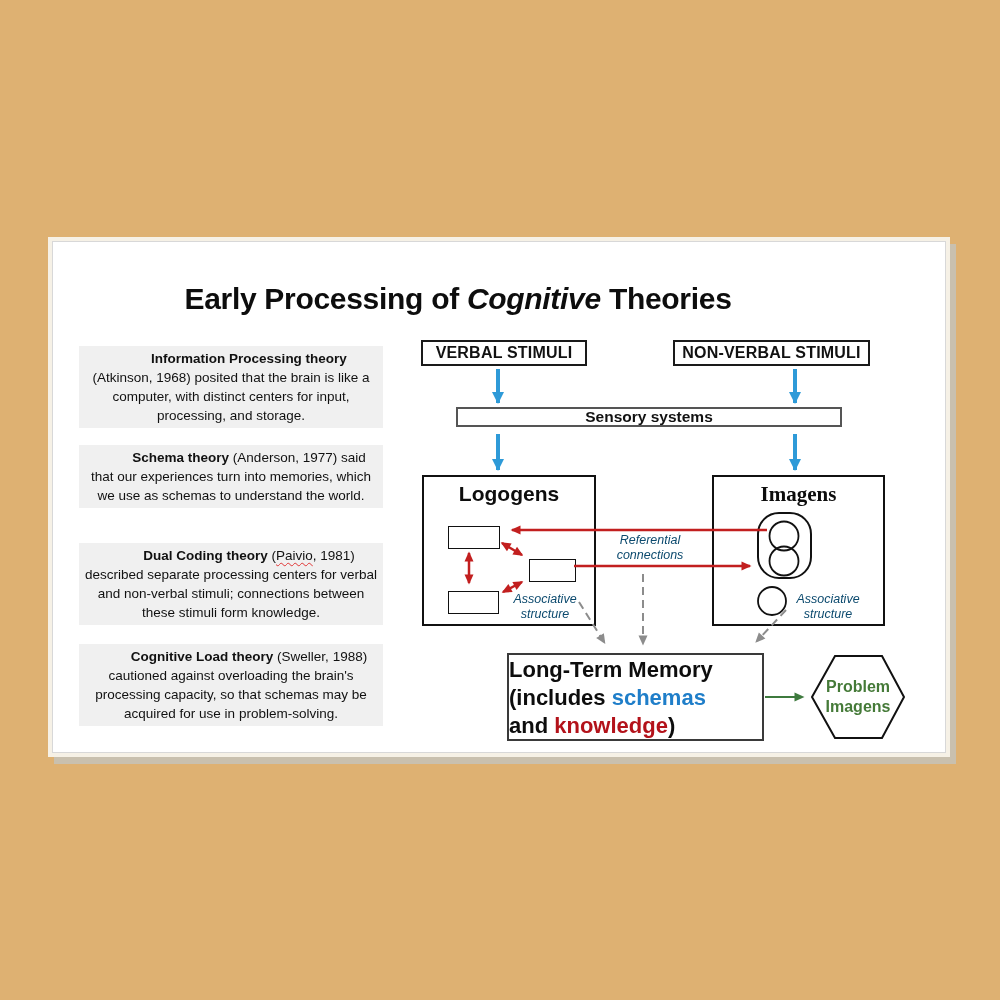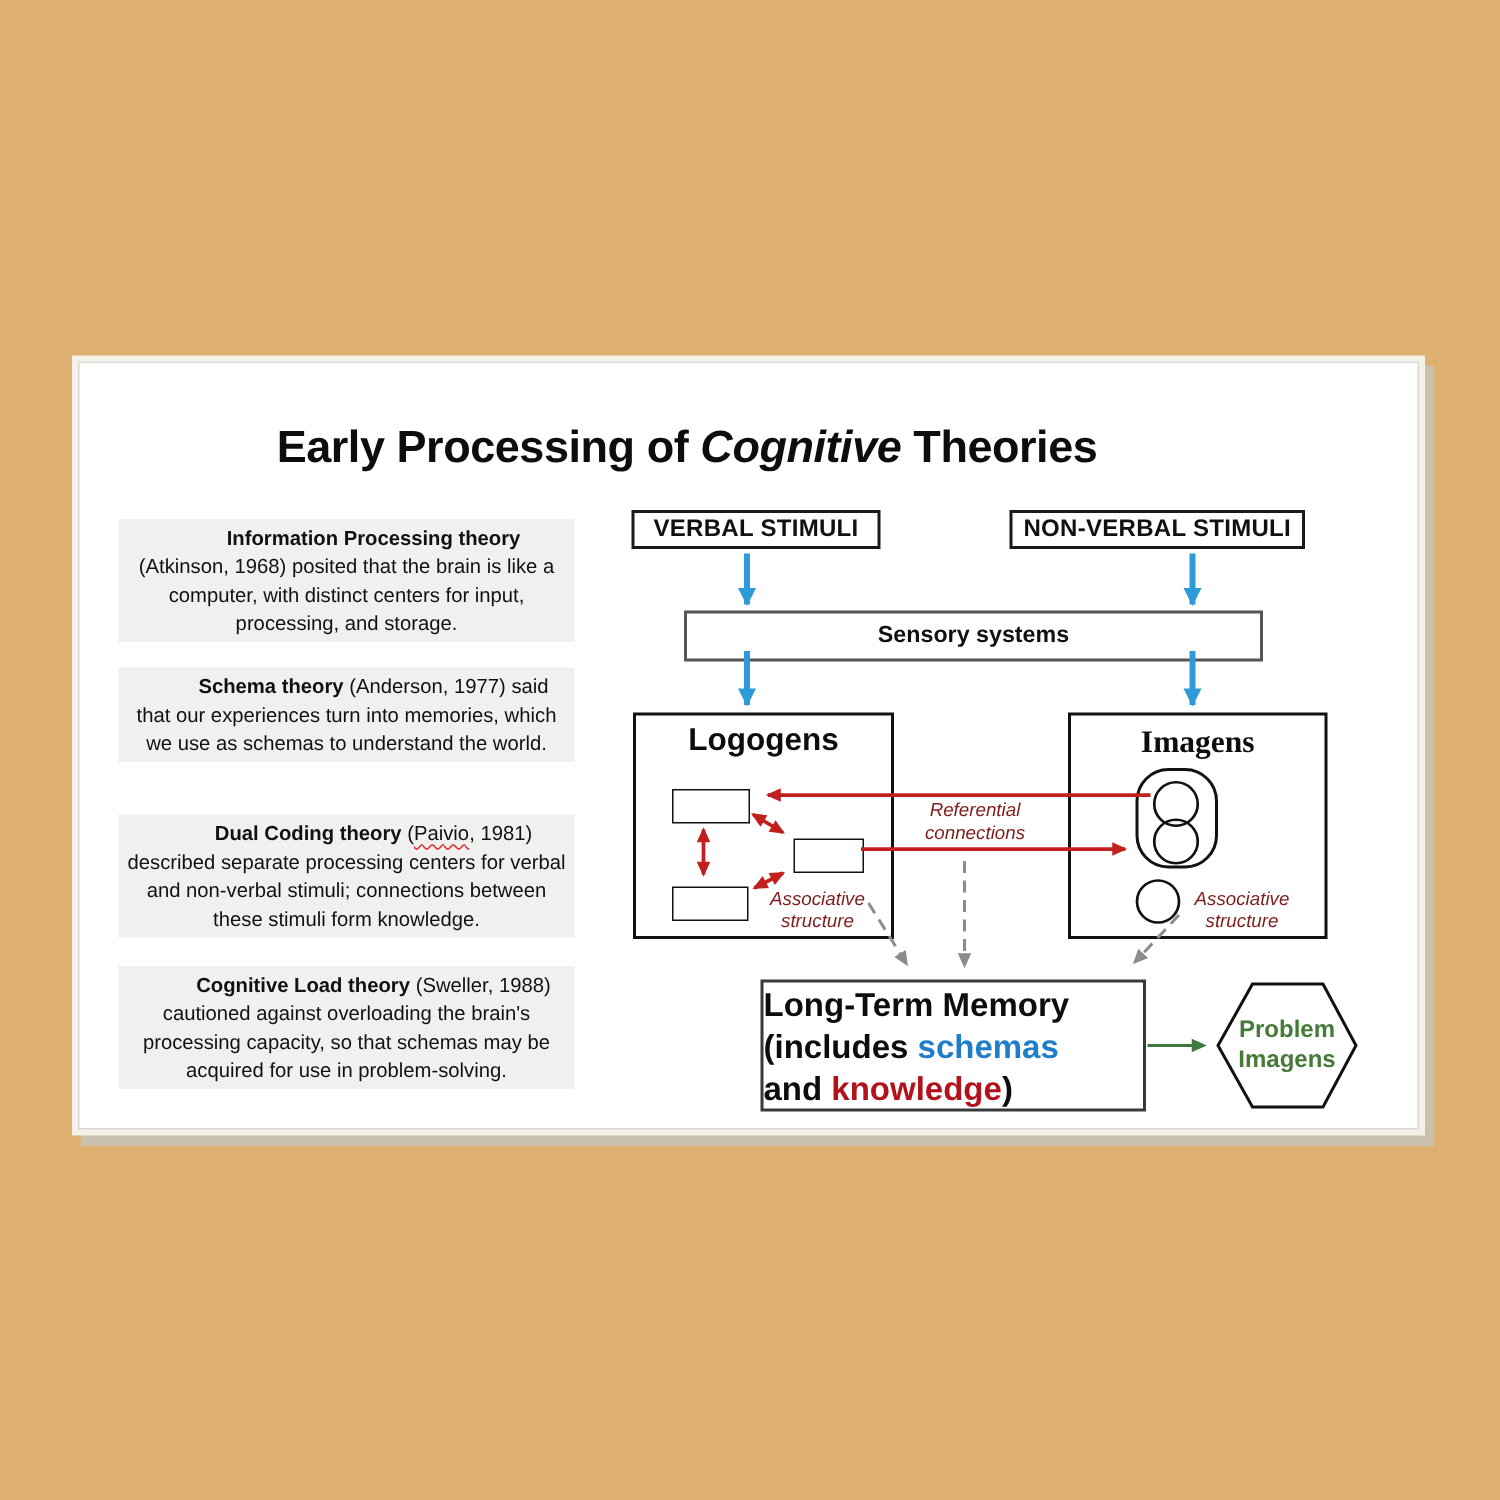--- a/index.html
+++ b/index.html
@@ -94,21 +94,21 @@
     position: absolute;
     background: #fff;
     border: 1.5px solid #111;
   }
   .lbl {
     position: absolute;
     font-style: italic;
     font-size: 12.5px;
     line-height: 14.5px;
     text-align: center;
-    color: #7f1d1d;
+    color: #0c4a6e;
     z-index: 5;
   }
   .ltm {
     position: absolute;
     left: 454px; top: 411px;
     width: 257px; height: 88px;
     background: #fff;
     border: 2px solid #3a3a3a;
     text-align: left;
     font-weight: bold;
@@ -162,21 +162,21 @@
       <span class="lead">Cognitive Load theory</span>
       <span>(Sweller, 1988) cautioned against overloading the brain's processing capacity, so that schemas may be acquired for use in problem-solving.</span>
     </div>
 
     <div class="dbox stim" style="left:368px;top:98px;width:166px;height:26px;">
       <span>VERBAL STIMULI</span>
     </div>
     <div class="dbox stim" style="left:620px;top:98px;width:197px;height:26px;">
       <span>NON-VERBAL STIMULI</span>
     </div>
-    <div class="dbox sensory" style="left:403px;top:165px;width:386px;height:34px;">
+    <div class="dbox sensory" style="left:403px;top:165px;width:386px;height:20px;">
       <span>Sensory systems</span>
     </div>
 
     <div class="dbox bigbox" style="left:369px;top:233px;width:174px;height:151px;">
       <span class="boxtitle">Logogens</span>
       <span class="mini" style="left:24px;top:49px;width:52px;height:23px;"></span>
       <span class="mini" style="left:105px;top:82px;width:47px;height:23px;"></span>
       <span class="mini" style="left:24px;top:114px;width:51px;height:23px;"></span>
     </div>
 

